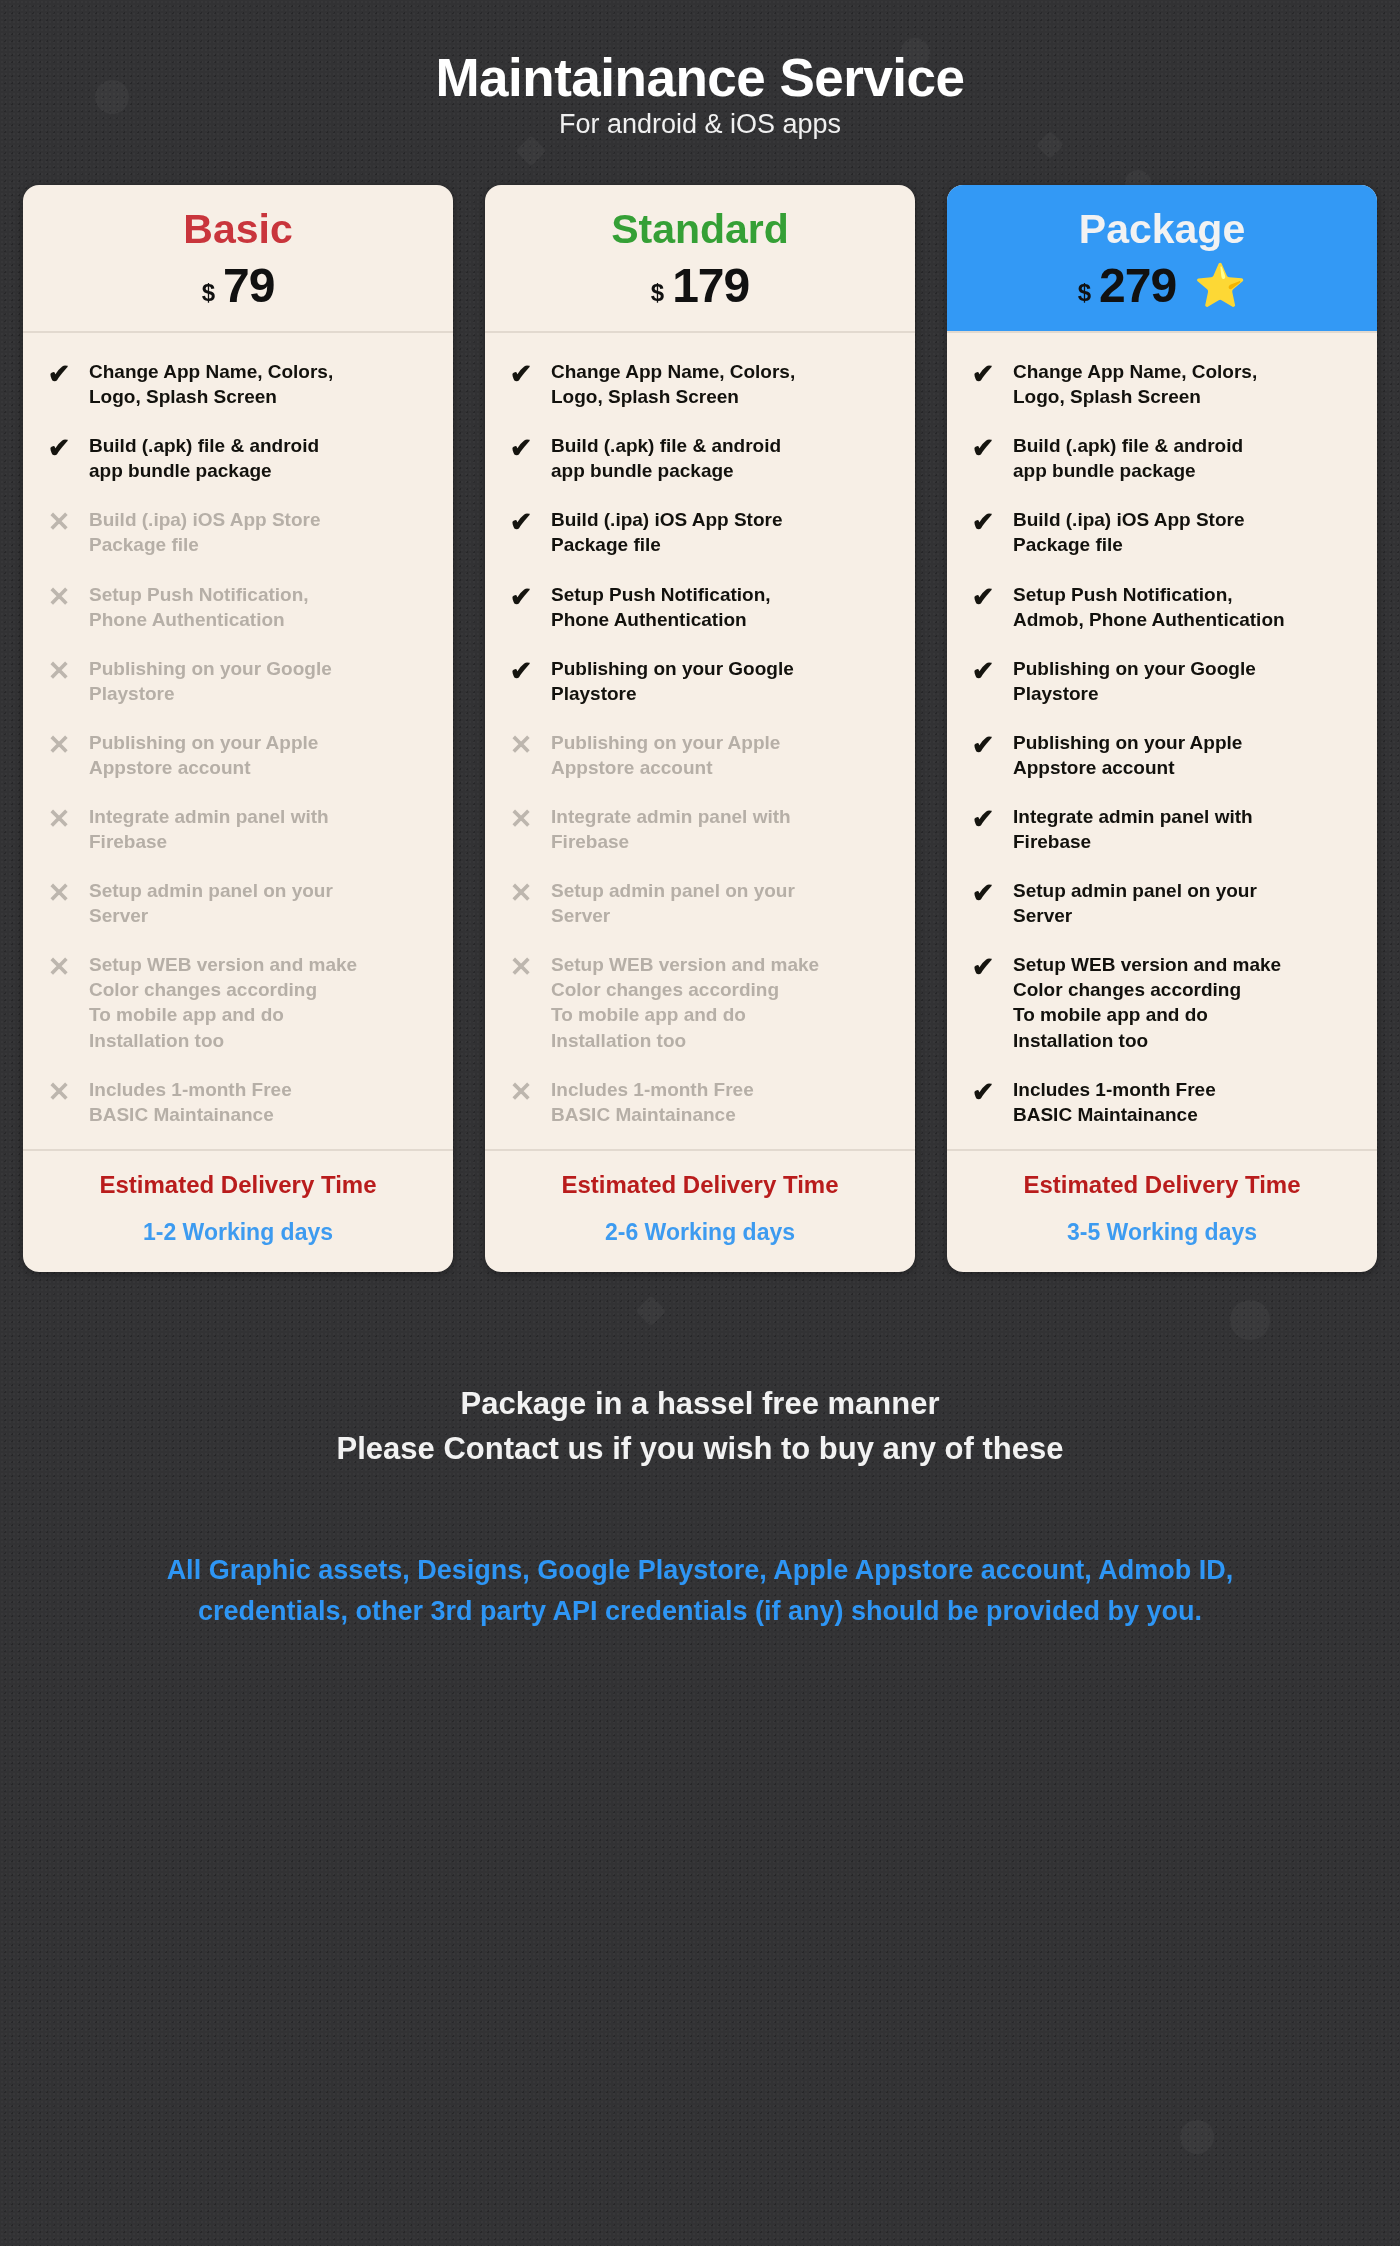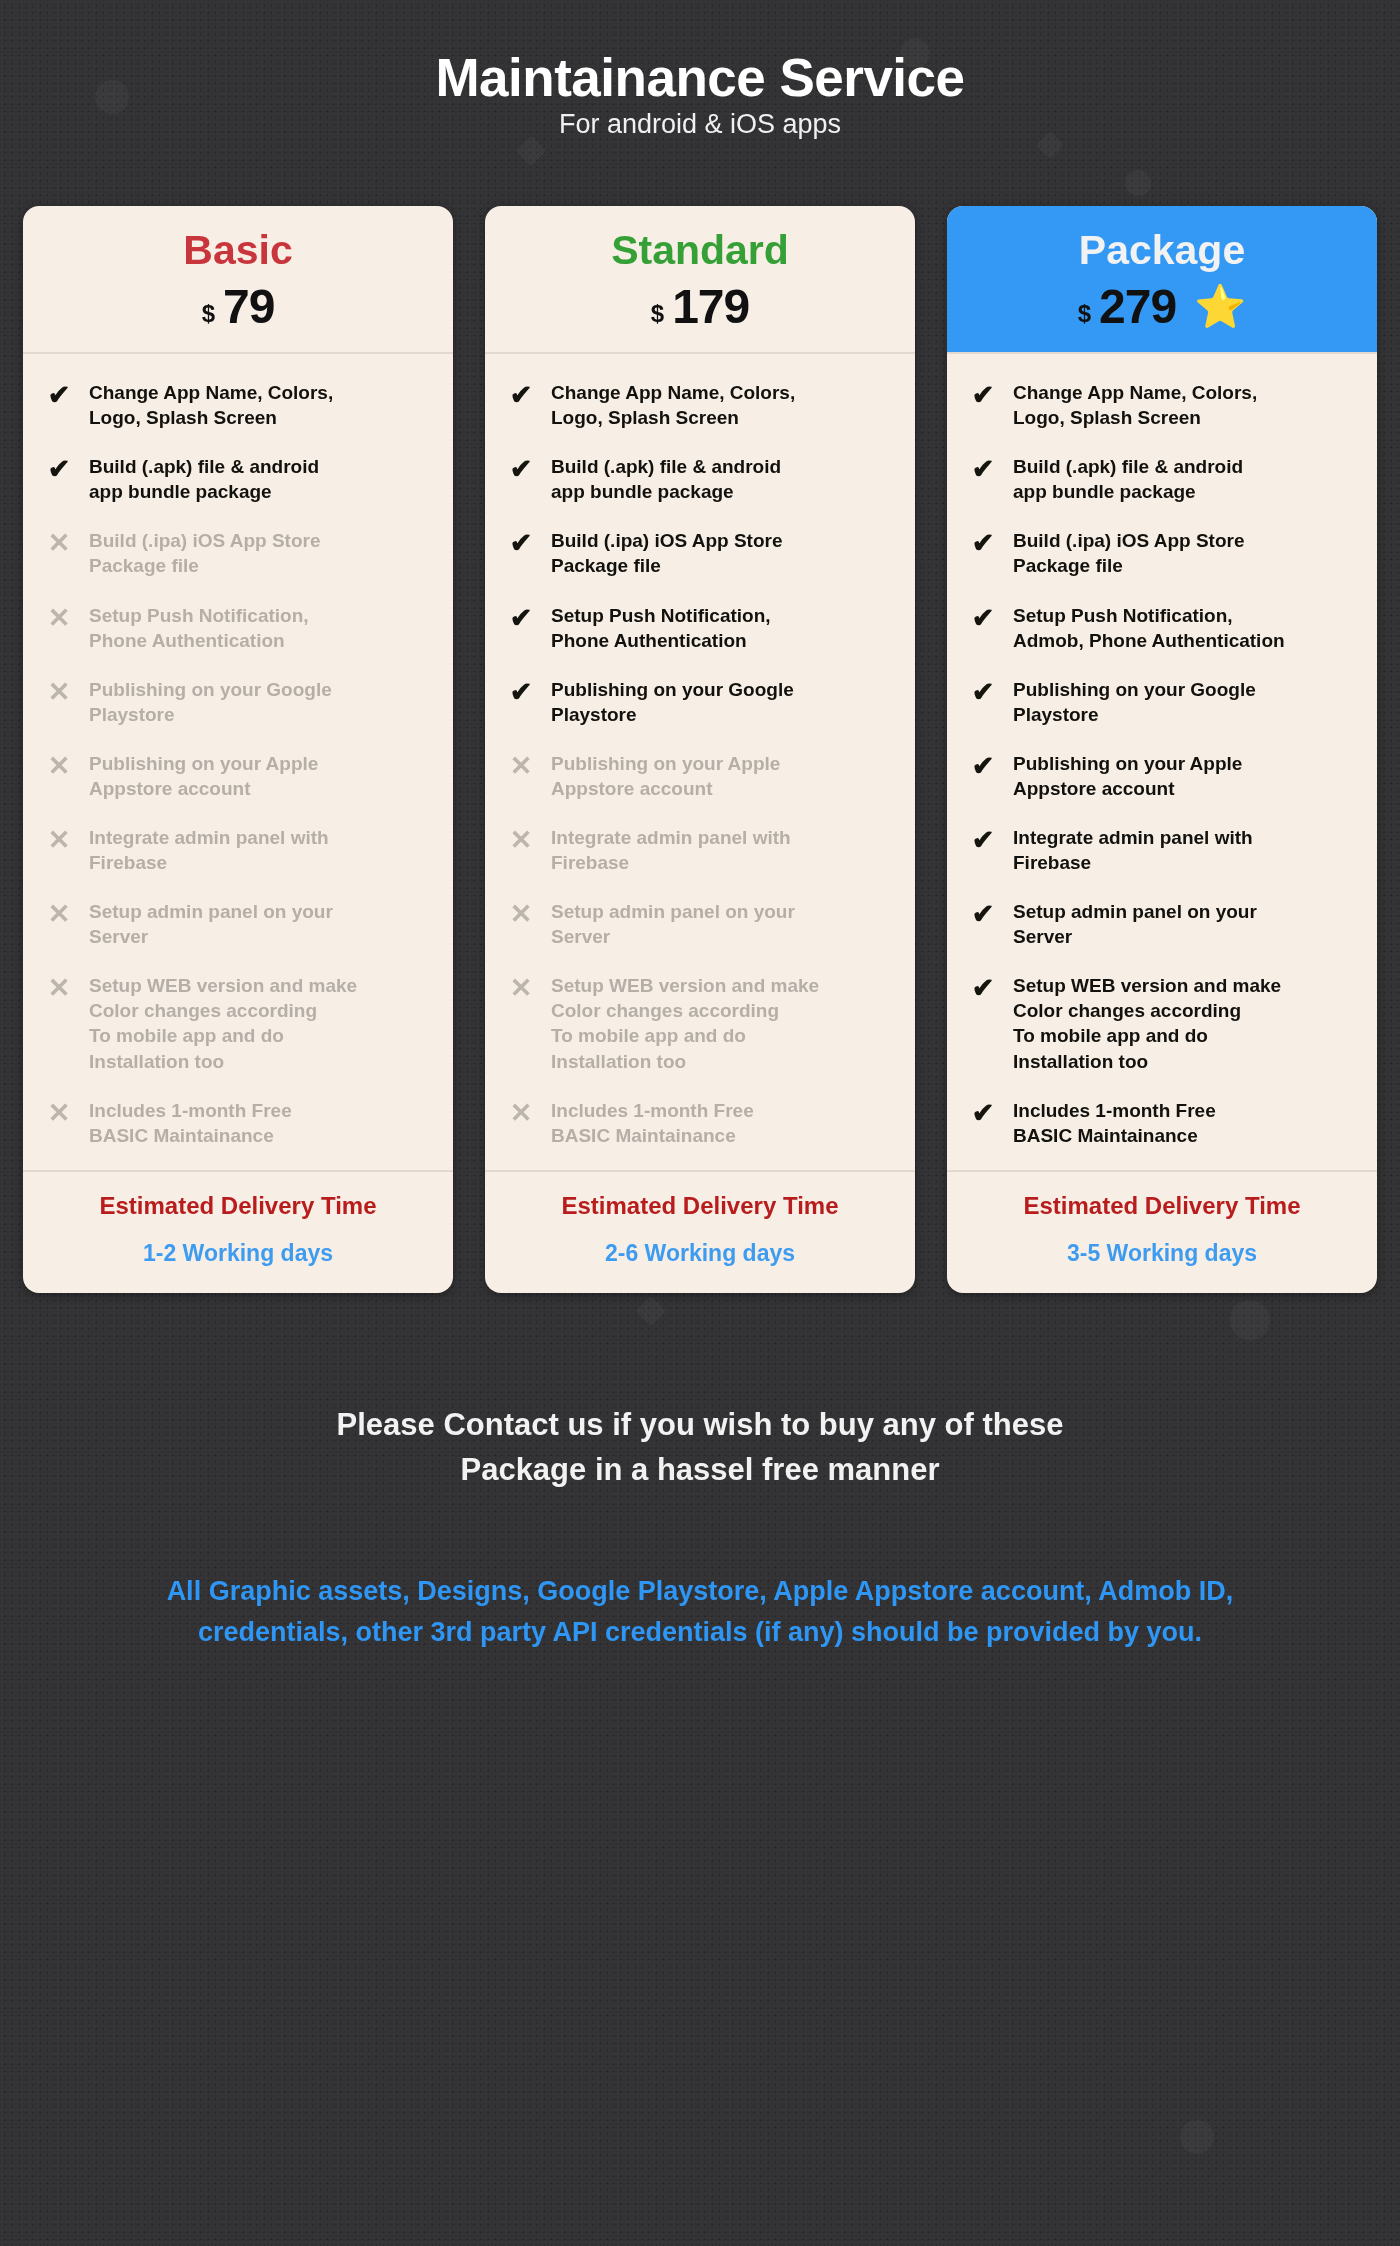--- a/index.html
+++ b/index.html
@@ -43,21 +43,21 @@
     color:#f0f0f0;
     font-size:27px;
     font-weight:400;
   }
 
   
   .cards {
     display:flex;
     justify-content:center;
     gap:32px;
-    margin-top:66px;
+    margin-top:45px;
     padding:0 22px;
   }
   .card {
     width:430px;
     background:#F7EFE6;
     border-radius:16px;
     overflow:hidden;
     display:flex;
     flex-direction:column;
     box-shadow:0 2px 10px rgba(0,0,0,.35);
@@ -379,22 +379,22 @@
         </div>
         <div class="divider"></div>
         <div class="card-foot">
           <div class="delivery-label">Estimated Delivery Time</div>
           <div class="delivery-value">3-5 Working days</div>
         </div>
       </div>
     </div>
 
   <div class="contact">
+    <div>Package in a hassel free manner</div>
     <div>Please Contact us if you wish to buy any of these</div>
-    <div>Package in a hassel free manner</div>
   </div>
 
   <div class="disclaimer">
     <div>All Graphic assets, Designs, Google Playstore, Apple Appstore account, Admob ID,</div>
     <div>credentials, other 3rd party API credentials (if any) should be provided by you.</div>
   </div>
 
 </div>
 
 </body></html>

